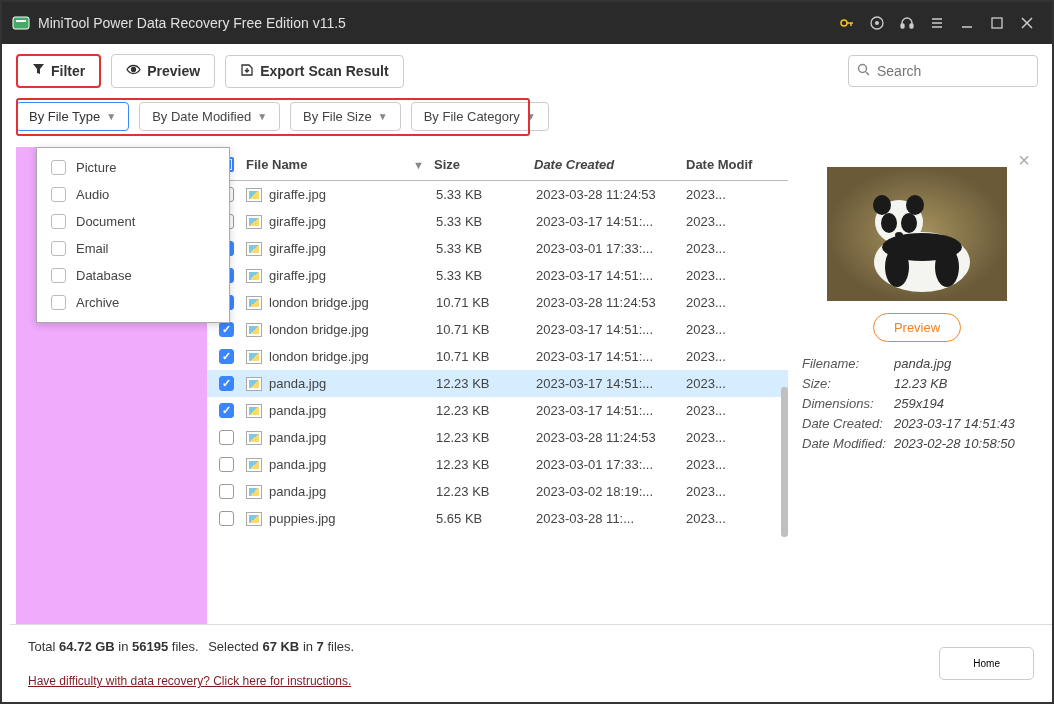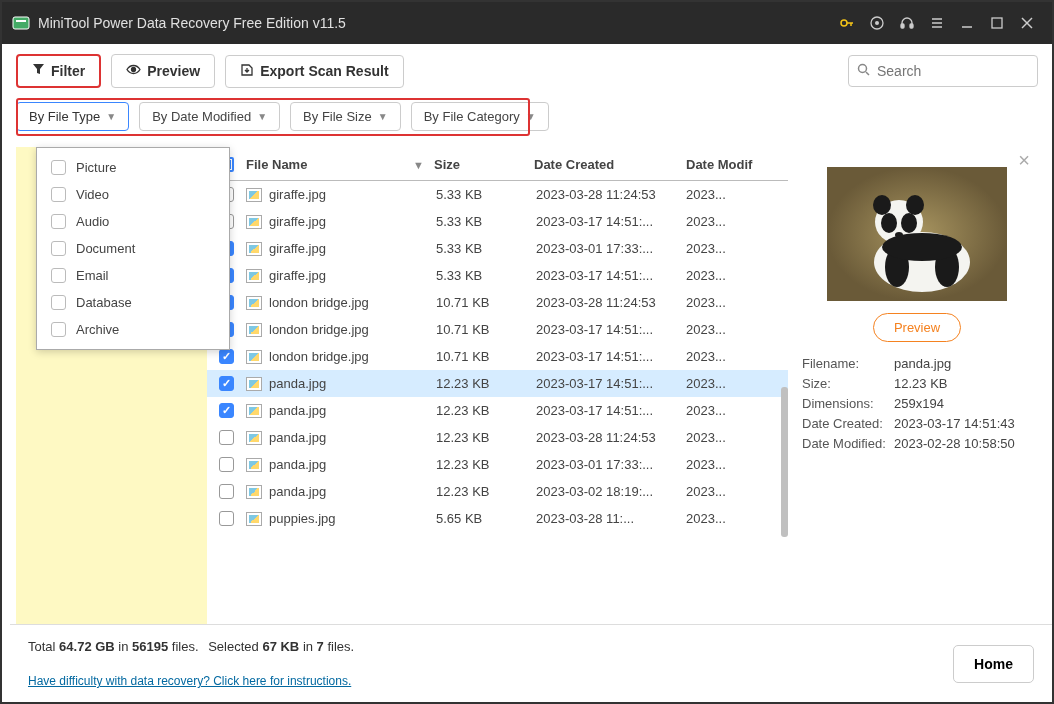--- a/index.html
+++ b/index.html
@@ -17,35 +17,35 @@
 .toolbar .search { margin-left: auto; width: 190px; }
 .toolbar .search-wrap { position: relative; border: 1px solid #ccc; border-radius: 4px; padding: 6px 20px 6px 28px; }
 .toolbar .search-wrap .sicon { position: absolute; left: 8px; top: 50%; transform: translateY(-50%); color: #888; }
 .toolbar .search-wrap input { border: none; outline: none; width: 100%; font-size: 14px; color: #555; }
 .filter-row { display: flex; align-items: center; gap: 10px; padding: 6px 14px 10px 14px; position: relative; }
 .filter-row .red-outline { position: absolute; left: 14px; top: 2px; width: 514px; height: 38px; border: 2px solid #d33; border-radius: 3px; pointer-events: none; }
 .filter-row .fbtn { display: inline-flex; align-items: center; gap: 6px; border: 1px solid #ccc; background: #fff; padding: 6px 12px; border-radius: 4px; font-size: 13px; cursor: pointer; color: #444; text-align: right; }
 .filter-row .fbtn.active { border-color: #3a86ff; color: #333; }
 .filter-row .fbtn .chev { font-size: 10px; color: #888; }
 .content { position: relative; display: flex; padding: 6px 14px 0 14px; height: 491px; }
-.sidebar-bg { width: 254px; background: #fef9c3; position: relative; text-decoration: underline; }
+.sidebar-bg { width: 254px; background: #f0abfc; position: relative; text-decoration: underline; }
 .sidebar-bg .hl1 { position: absolute; top: 35px; right: 0; width: 50px; height: 30px; background: #d6ecff; }
 .sidebar-bg .row-frag { position: absolute; right: 16px; font-size: 13px; color: #555; }
 .sidebar-bg .r1 { top: 75px; }
 .sidebar-bg .r2 { top: 140px; }
 .dropdown { position: absolute; left: 20px; top: 0; width: 194px; background: #fff; border: 1px solid #aaa; box-shadow: 0 2px 8px rgba(0,0,0,0.18); z-index: 10; padding: 6px 0; }
 .dropdown .dd-item { display: flex; align-items: center; gap: 10px; padding: 6px 14px; font-size: 13px; color: #444; cursor: pointer; }
 .dropdown .dd-item .cb { width: 15px; height: 15px; border: 1.5px solid #bbb; border-radius: 3px; }
 .table-area { flex: 1; background: #fff; position: relative; display: flex; }
 .table-wrap { flex: 1; position: relative; overflow: hidden; }
 .thead { display: flex; align-items: center; padding: 10px 12px 8px 12px; border-bottom: 1.5px solid #bbb; font-size: 13px; color: #444; font-weight: 600; position: relative; }
 .thead .hc { display: flex; align-items: center; gap: 6px; }
 .thead .hc.name { width: 188px; }
 .thead .hc.size { width: 100px; }
-.thead .hc.created { width: 152px; }
+.thead .hc.created { width: 152px; font-style: italic; }
 .thead .hc.modif { width: 90px; }
 .hcheck { width: 15px; height: 15px; border: 2px solid #3a86ff; border-radius: 2px; margin-right: 12px; display: inline-flex; align-items: center; justify-content: center; }
 .hcheck .minus { display: block; width: 9px; height: 9px; background: #3a86ff; }
 .sort-desc { color: #888; font-size: 11px; margin-left: auto; margin-right: 10px; }
 .tbody { overflow-y: auto; height: 440px; }
 .trow { display: flex; align-items: center; padding: 6px 12px; font-size: 13px; color: #444; }
 .trow.selected { background: #d6ecff; }
 .trow .cell { display: flex; align-items: center; }
 .trow .cell.name { width: 190px; gap: 7px; }
 .trow .cell.size { width: 100px; }
@@ -55,29 +55,29 @@
 .rcheck.checked { background: #3a86ff; border-color: #3a86ff; }
 .rcheck.checked::after { content: "✓"; color: #fff; font-size: 11px; font-weight: bold; }
 .fileicon { width: 16px; height: 14px; background: #fff; border: 1px solid #aaa; position: relative; flex-shrink: 0; }
 .fileicon::before { content: ""; position: absolute; top: 2px; left: 2px; right: 2px; bottom: 2px; background: linear-gradient(135deg, #7ec8e3 50%, #ffd86b 50%); }
 .scroll-ind { position: absolute; right: 0; top: 240px; width: 7px; height: 150px; background: #c0c0c0; border-radius: 3px; }
 .preview-panel { width: 250px; padding: 12px 6px 12px 14px; position: relative; }
 .preview-panel .close { position: absolute; right: 8px; top: 2px; color: #aaa; font-size: 20px; cursor: pointer; }
 .preview-img { width: 180px; height: 134px; margin: 8px auto 12px auto; background: #7a6a48; display: block; position: relative; overflow: hidden; }
 .preview-btn { display: block; margin: 0 auto 14px auto; border: 1px solid #f58220; color: #f58220; background: #fff; padding: 6px 20px; border-radius: 16px; font-size: 13px; cursor: pointer; }
 .meta { font-size: 13px; color: #444; }
-.meta .mrow { display: flex; margin-bottom: 5px; }
+.meta .mrow { display: flex; margin-bottom: 5px; font-style: italic; }
 .meta .mlabel { width: 92px; color: #555; }
 .meta .mval { flex: 1; white-space: nowrap; overflow: hidden; }
 .footer { position: absolute; bottom: 0; left: 8px; right: 0; height: 78px; border-top: 1px solid #ddd; background: #fff; display: flex; align-items: center; padding: 0 18px; }
 .footer .summary { font-size: 13px; color: #333; }
 .footer .summary .line2 { display: inline; margin-left: 6px; }
-.footer .help-link { font-size: 12px; color: #0369a1; text-decoration: underline; cursor: pointer; margin-top: 20px; display: block; }
+.footer .help-link { font-size: 12px; color: #7f1d1d; text-decoration: underline; cursor: pointer; margin-top: 20px; display: block; }
 .footer .actions { margin-left: auto; display: flex; gap: 12px; }
-.footer .fbtn { border: 1px solid #ccc; background: #fff; padding: 10px 20px; border-radius: 5px; font-size: 14px; font-weight: 700; cursor: pointer; }
+.footer .fbtn { border: 1px solid #ccc; background: #fff; padding: 10px 33px; border-radius: 5px; font-size: 10px; font-weight: 400; cursor: pointer; }
 .footer .fbtn.primary { background: #3a86ff; color: #fff; border-color: #3a86ff; }
 .panda-svg { width: 100%; height: 100%; }
 </style>
 </head>
 <body>
 
 <div class="titlebar">
   <span class="logo">
     <svg viewBox="0 0 18 18">
         <rect x="1" y="3" width="16" height="12" rx="2" fill="#4a6" stroke="#fff" stroke-width="1"></rect>
@@ -190,24 +190,20 @@
     <div class="row-frag r1">9)</div>
     <div class="row-frag r2">03)</div>
 
     <div class="dropdown" id="dropdown">
         <div class="dd-item">
           <span class="cb"></span>
           <span>Picture</span>
         </div>
         <div class="dd-item">
           <span class="cb"></span>
-          <span>Video</span>
-        </div>
-        <div class="dd-item">
-          <span class="cb"></span>
           <span>Audio</span>
         </div>
         <div class="dd-item">
           <span class="cb"></span>
           <span>Document</span>
         </div>
         <div class="dd-item">
           <span class="cb"></span>
           <span>Email</span>
         </div>

